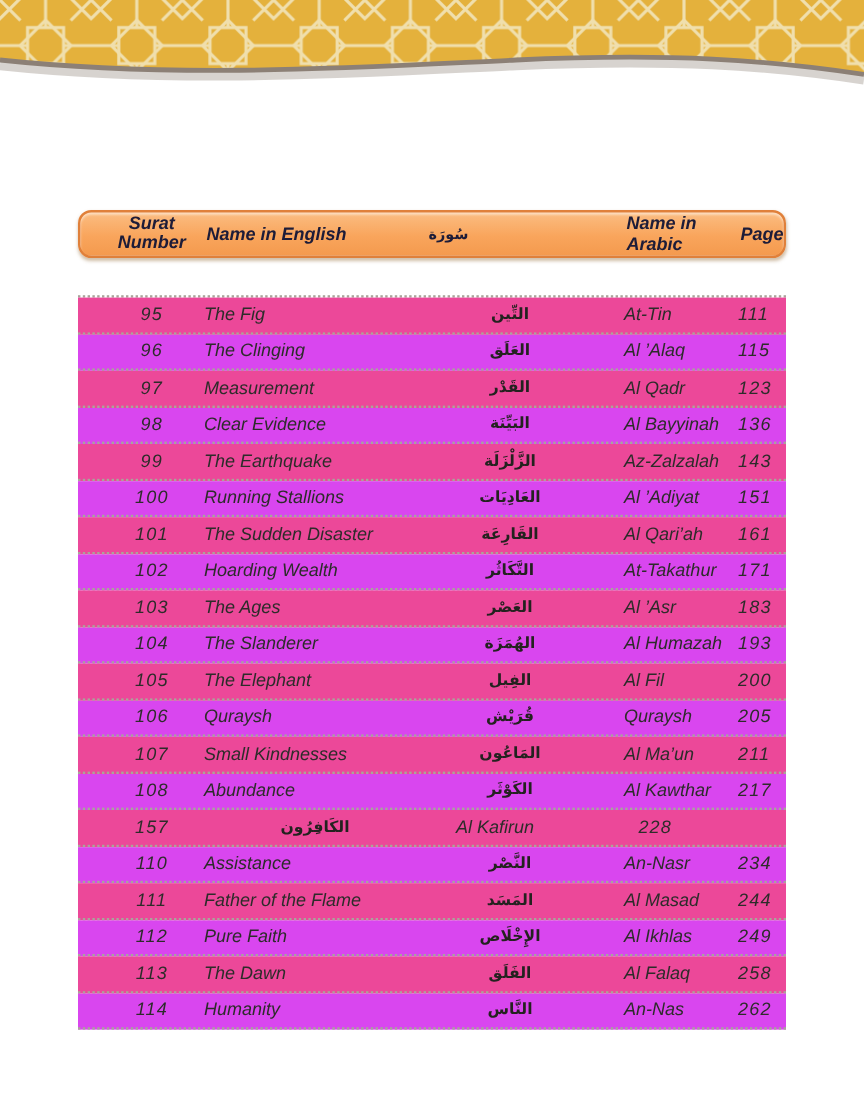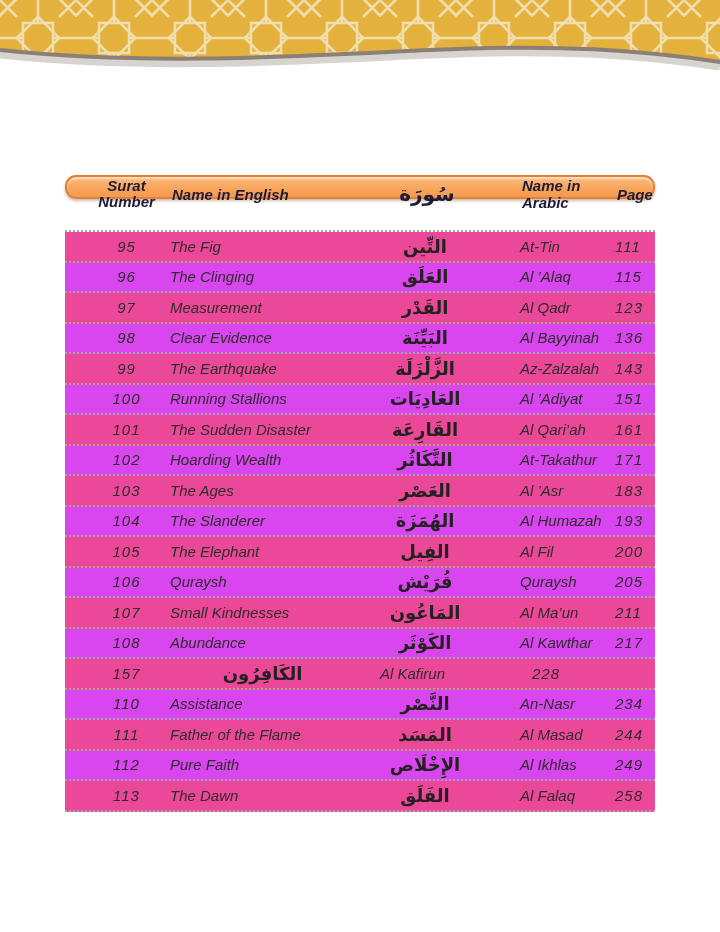--- a/index.html
+++ b/index.html
@@ -17,34 +17,34 @@
   
   .toc{
     position:absolute;
     left:65px;top:175px;
     width:590px;
   }
   .toc-header{
     display:grid;
     grid-template-columns:105px 185px 140px 120px 1fr;
     align-items:center;
-    height:24px;
+    height:40px;
     box-sizing:border-box;
     background:linear-gradient(#fbbd82,#f9a55c 55%,#f49a4e);
     border:2px solid #e0803a;
     border-radius:11px;
     box-shadow:0 2px 3px rgba(150,110,60,.45), inset 0 2px 2px rgba(255,255,255,.5);
     font-style:italic;
     font-weight:bold;
     font-size:15px;
     color:#1d1c38;
   }
   .toc-header .h-num{text-align:center;line-height:1.05;padding-left:14px;}
   .toc-header .h-eng{text-align:left;}
-  .toc-header .h-ar{text-align:center;font-style:normal;font-family:"DejaVu Sans",sans-serif;font-size:20px;}
+  .toc-header .h-ar{text-align:left;font-style:normal;font-family:"DejaVu Sans",sans-serif;font-size:12px;}
   .toc-header .h-translit{text-align:left;padding-left:25px;}
   .toc-header .h-page{text-align:center;padding-right:18px;}
   .rows{
     margin-top:31px;
     border-top:2px dotted #aaa49b;
   }
   .row{
     display:grid;
     grid-template-columns:105px 185px 140px 120px 1fr;
     align-items:center;
@@ -55,21 +55,21 @@
     color:#2d2c2a;
     background:#ec4899;
   }
   .row.alt{background:#d946ef;}
   .c-num{text-align:center;padding-left:18px;letter-spacing:1px;}
   .c-eng{text-align:left;font-weight:400;}
   .c-ar{
     text-align:center;
     font-style:normal;
     font-family:"DejaVu Sans",sans-serif;
-    font-size:18px;
+    font-size:13px;
     font-weight:bold;
     color:#23221f;
   }
   .c-translit{text-align:left;padding-left:25px;}
   .c-page{text-align:center;padding-right:18px;letter-spacing:1px;}
 </style>
 </head>
 <body>
 
 <svg class="banner" viewBox="0 0 720 80" preserveAspectRatio="none" aria-hidden="true">
@@ -241,14 +241,21 @@
     <div class="c-translit">Al Ikhlas</div>
     <div class="c-page">249</div>
   </div>
       <div class="row">
     <div class="c-num">113</div>
     <div class="c-eng">The Dawn</div>
     <div class="c-ar">الفَلَق</div>
     <div class="c-translit">Al Falaq</div>
     <div class="c-page">258</div>
   </div>
+      <div class="row alt">
+    <div class="c-num">114</div>
+    <div class="c-eng">Humanity</div>
+    <div class="c-ar">النَّاس</div>
+    <div class="c-translit">An-Nas</div>
+    <div class="c-page">262</div>
+  </div>
     </div>
 </div>
 
 </body></html>

